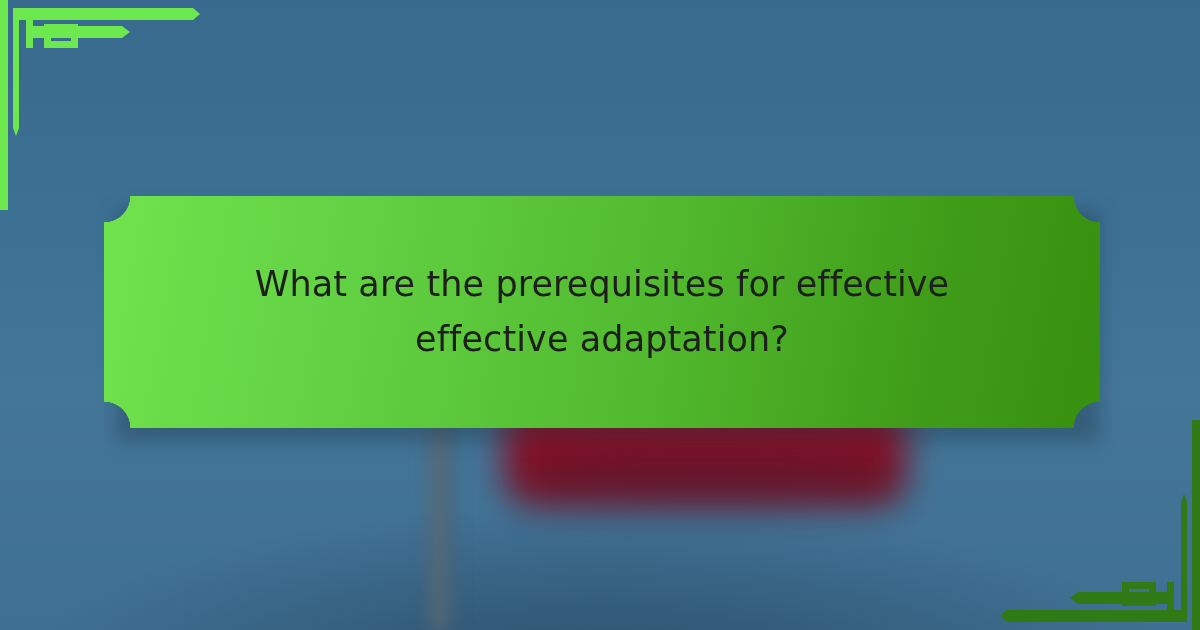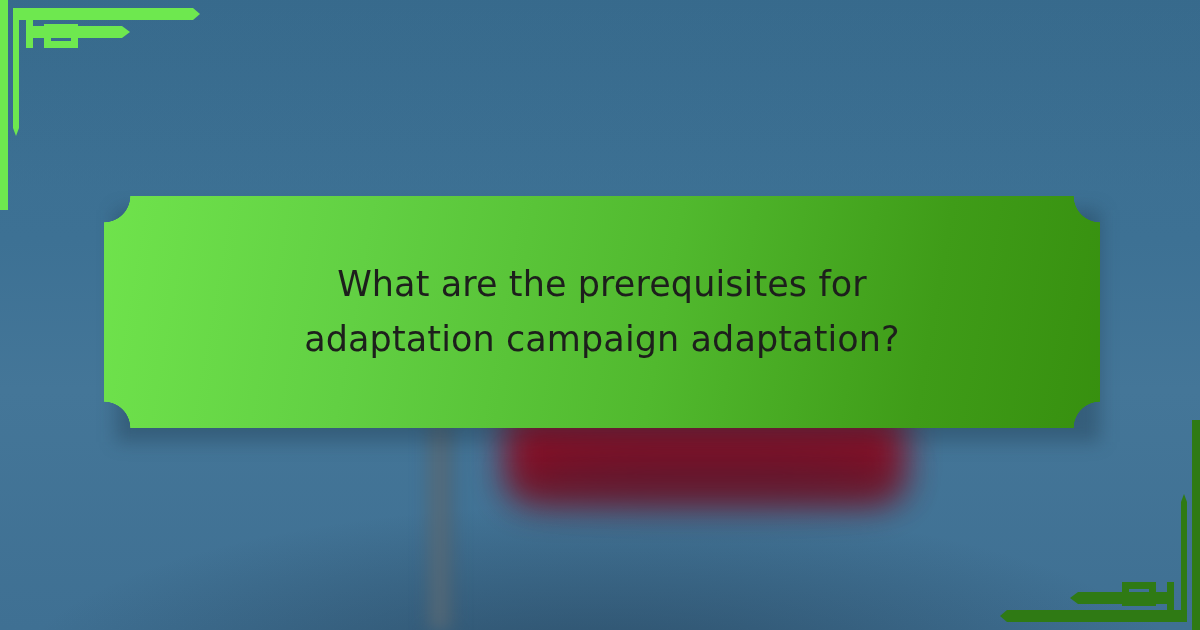--- a/index.html
+++ b/index.html
@@ -167,16 +167,16 @@
         <rect x="44" y="24" width="34" height="7"></rect>
         <rect x="44" y="41" width="34" height="7"></rect>
         <rect x="44" y="24" width="7" height="24"></rect>
         <rect x="71" y="24" width="7" height="24"></rect>
       </g>
     </svg>
   </div>
 
   <div class="card-shadow"></div>
   <div class="card">
-    <div class="card-text">What are the prerequisites for adaptation campaign adaptation?</div>
+    <div class="card-text">What are the prerequisites for effective effective adaptation?</div>
   </div>
 
 </div>
 
 </body></html>

